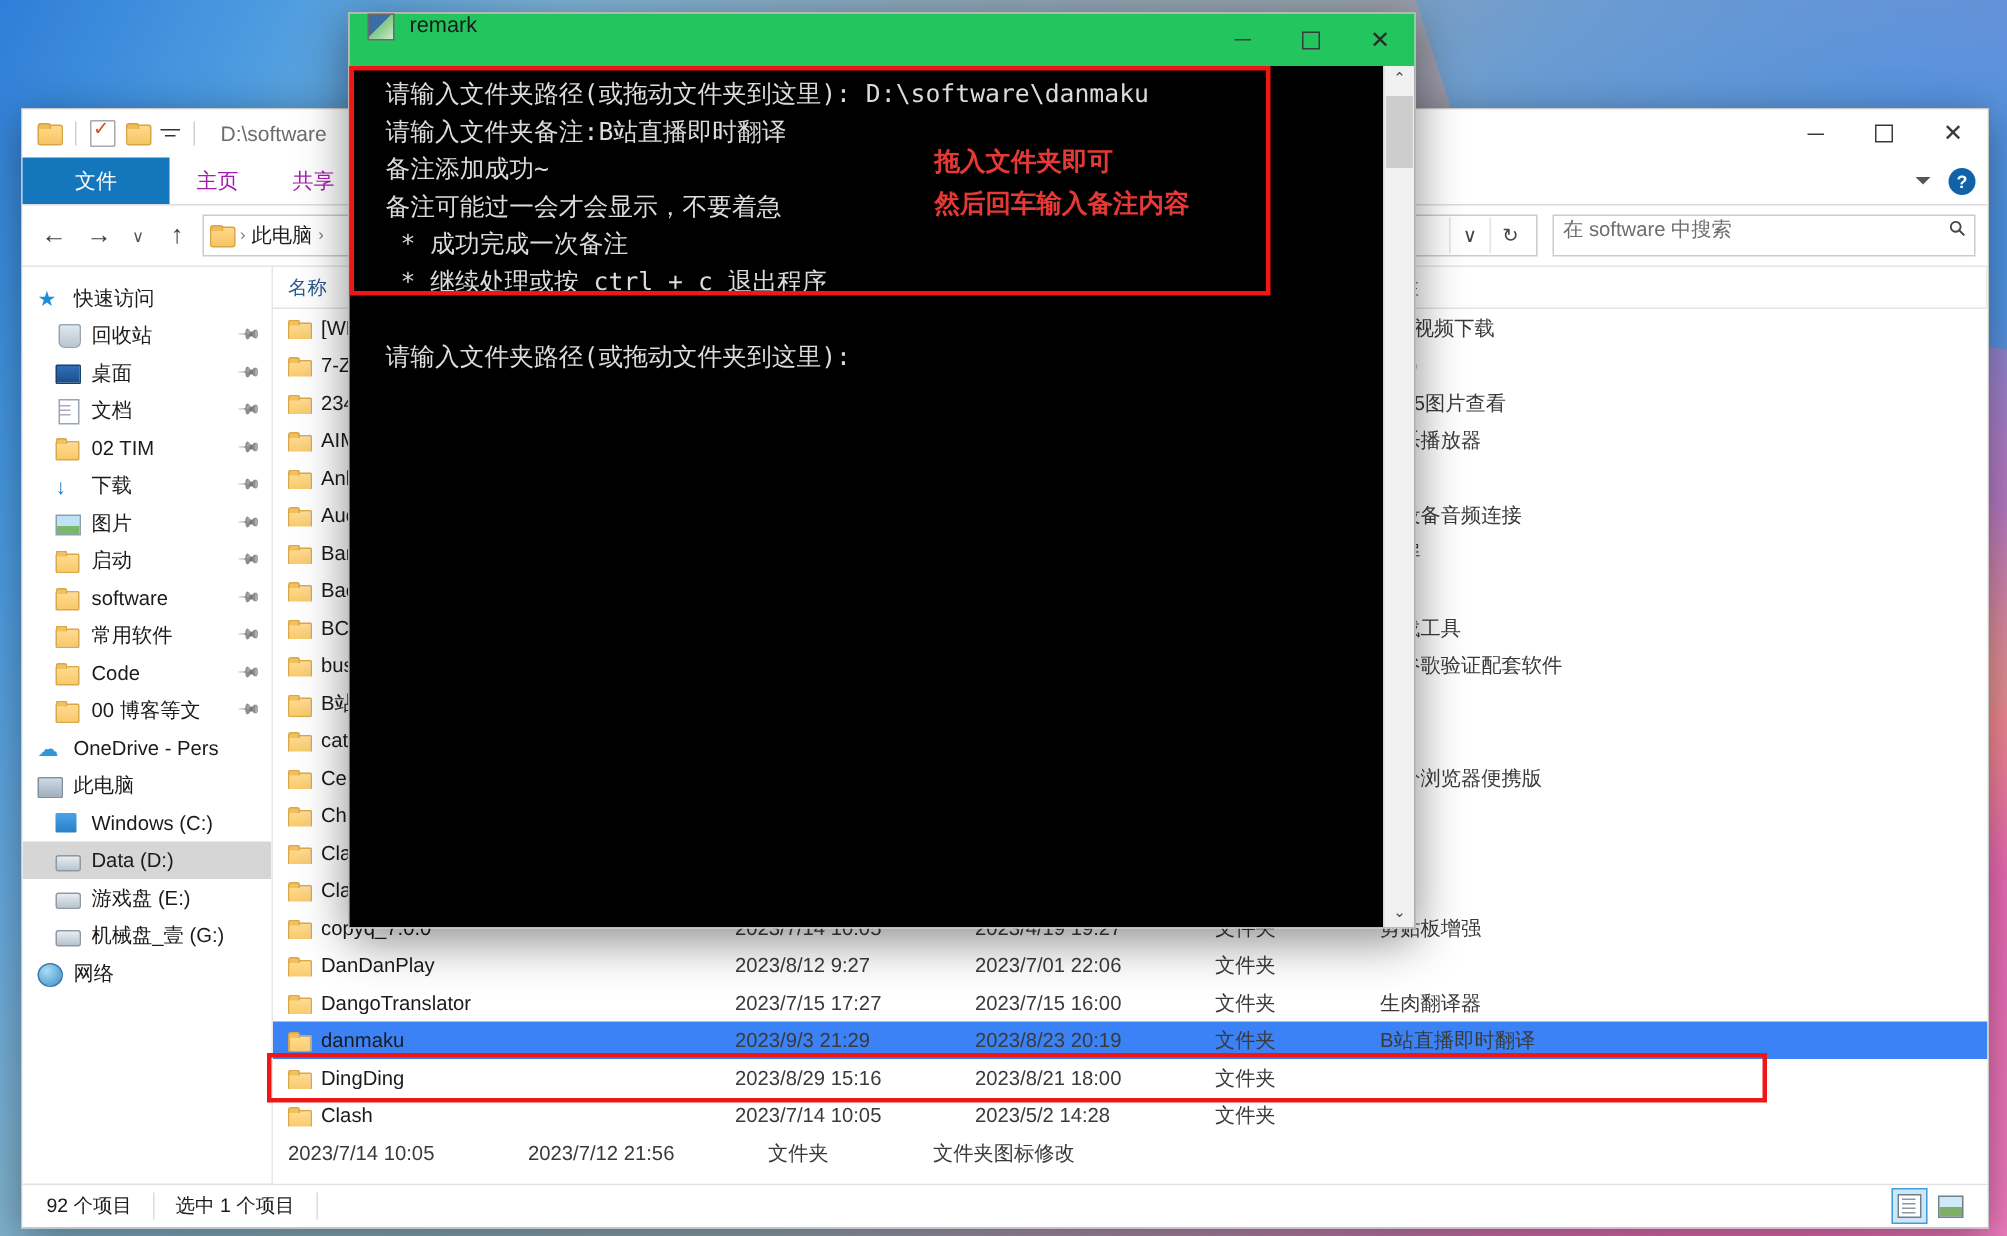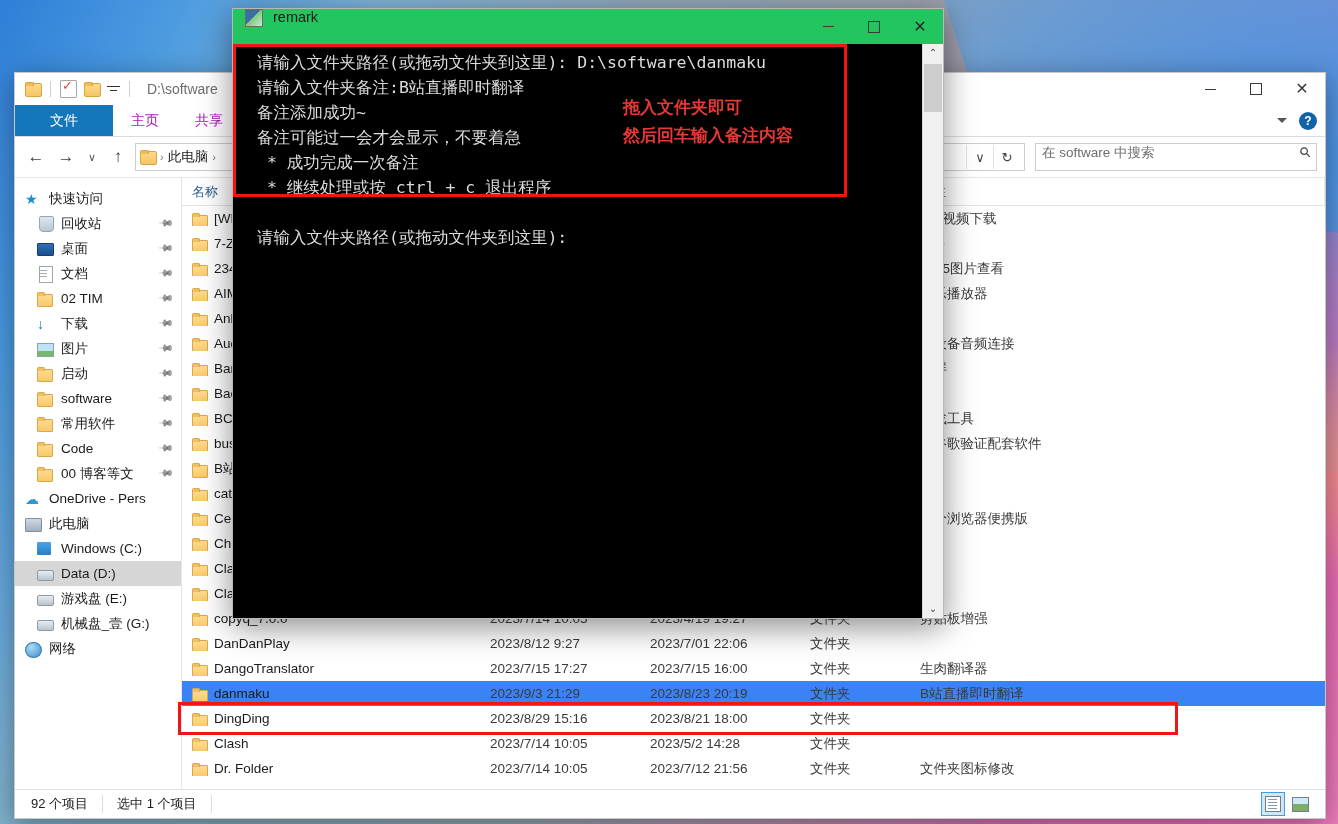--- a/index.html
+++ b/index.html
@@ -746,24 +746,20 @@
             <div class="row">
               <div class="cell name">
                 <span class="ic-folder" style="position: relative;"></span>
                 <span>Clash</span>
               </div>
               <div class="cell mdate">2023/7/14 10:05</div>
               <div class="cell cdate">2023/5/2 14:28</div>
               <div class="cell type">文件夹</div>
             </div>
             <div class="row">
-              <div class="cell name">
-                <span class="ic-folder" style="position: relative;"></span>
-                <span>Dr. Folder</span>
-              </div>
               <div class="cell mdate">2023/7/14 10:05</div>
               <div class="cell cdate">2023/7/12 21:56</div>
               <div class="cell type">文件夹</div>
               <div class="cell remark">文件夹图标修改</div>
             </div>
           </div>
       </div>
     </div>
 
     <div class="exp-statusbar">

